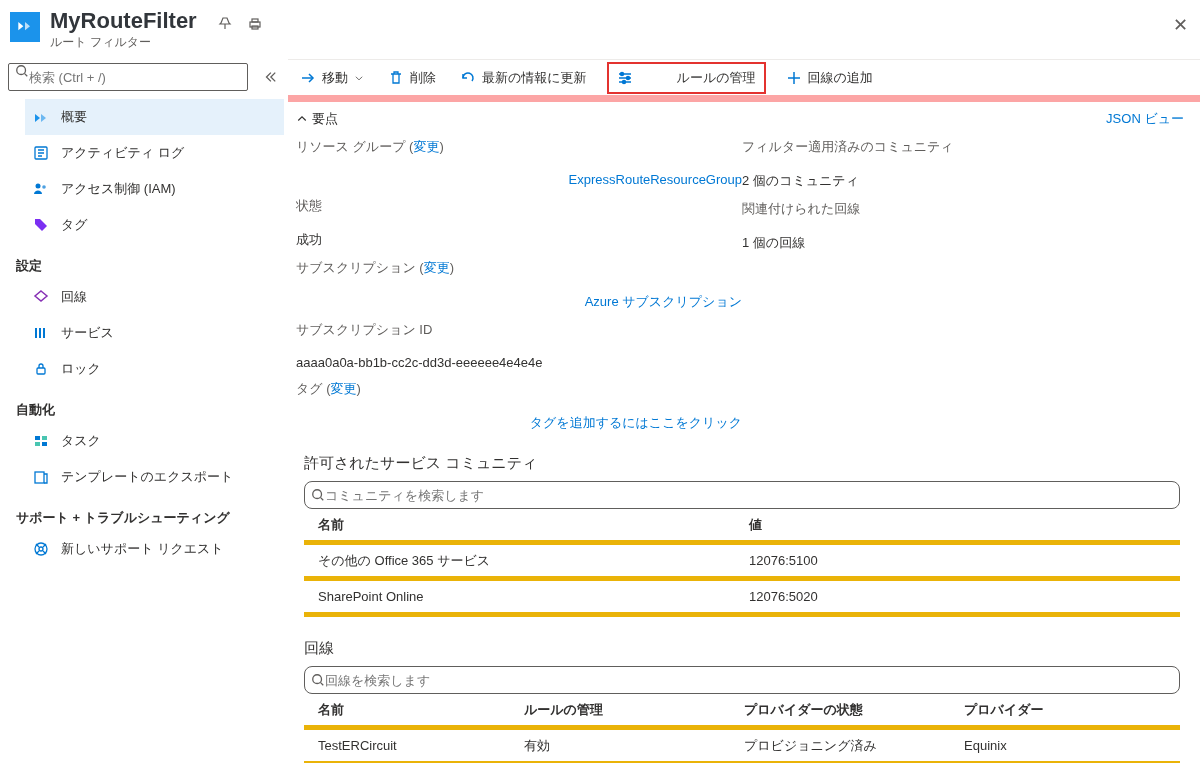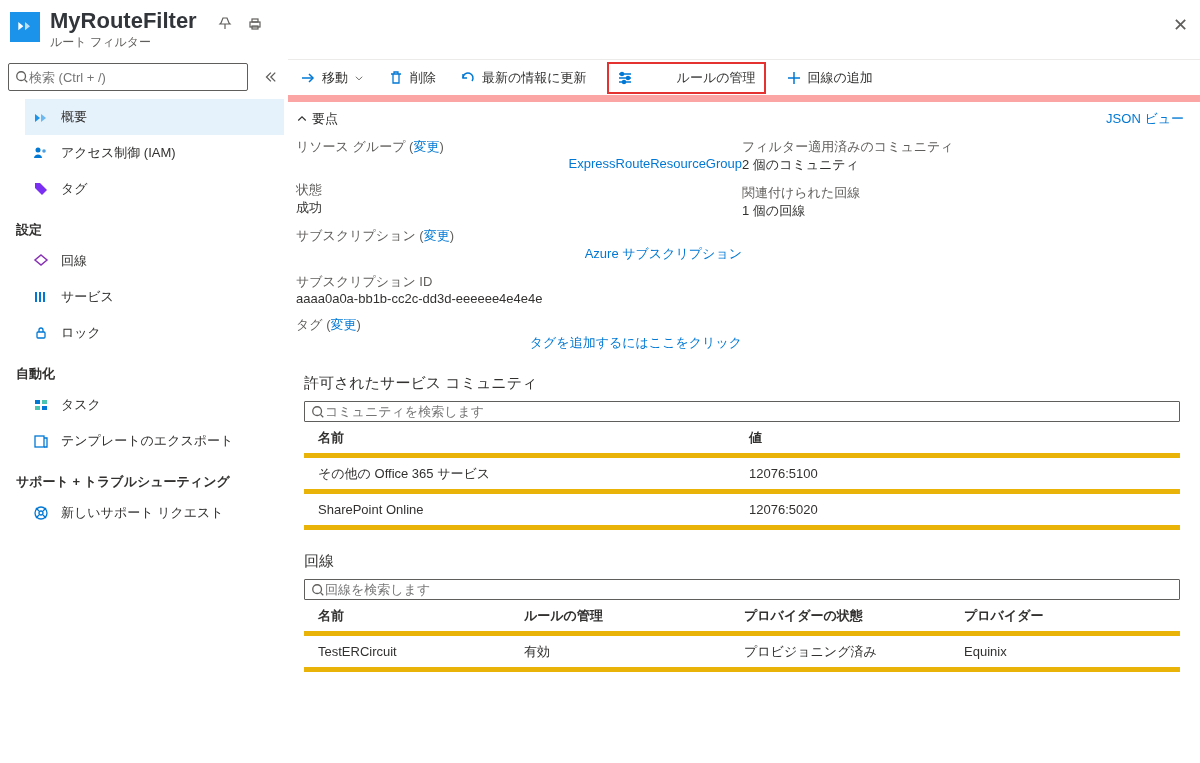--- a/index.html
+++ b/index.html
@@ -9,43 +9,43 @@
 .res-icon svg { width:20px; height:20px; }
 .title-area { flex:0 0 auto; }
 .title { font-size:22px; font-weight:600; color:#32363b; }
 .subtitle { font-size:12px; color:#605e5c; margin-top:0px; }
 .head-actions { display:flex; gap:14px; margin-left:20px; margin-top:8px; }
 .head-ico { width:16px; height:16px; color:#605e5c; cursor:pointer; }
 .close-btn { margin-left:auto; margin-top:6px; font-size:18px; color:#605e5c; cursor:pointer; }
 .body { display:flex; }
 .sidebar { width:288px; flex:0 0 288px; padding:0 4px 0 8px; }
 .search-row { display:flex; align-items:center; padding:4px 0 8px 0; }
-.search-box { flex:1; display:flex; align-items:center; border:1px solid #605e5c; border-radius:2px; height:28px; padding:0 6px; }
+.search-box { flex:1; display:flex; border:1px solid #605e5c; border-radius:2px; height:28px; padding:0 6px; }
 .search-box input { border:none; outline:none; flex:1; font-size:13px; color:#605e5c; }
 .collapse-btn { margin-left:8px; width:28px; height:28px; display:flex; align-items:center; justify-content:center; color:#605e5c; cursor:pointer; }
 .nav-item { display:flex; align-items:center; height:36px; padding:0 8px; cursor:pointer;margin-left:17px; }
 .nav-item .ico { width:16px; height:16px; margin-right:12px; display:flex; align-items:center; justify-content:center; }
 .nav-item.active { background:#e5f1fb; }
 .nav-group { font-size:13px; font-weight:600; color:#323130; padding:14px 8px 4px 8px; }
 .main { flex:1; border-top:1px solid #edebe9; padding:0 0 0 0; overflow:hidden; }
 .toolbar { display:flex; align-items:center; height:42px; border-bottom:7px solid #fca5a5; padding:0 8px; gap:16px; }
 .tbtn { display:flex; align-items:center; gap:6px; cursor:pointer; color:#323130; height:100%; padding:0 4px; }
 .tbtn .tico { width:16px; height:16px; color:#0078d4; display:flex; align-items:center; justify-content:center; }
 .tbtn.highlight { border:2px solid #e3322f; padding:2px 8px; height:32px;gap:44px; }
 .content { padding:8px 12px 0 8px; }
 .ess-row { display:flex; align-items:center; }
 .ess-toggle { display:flex; align-items:center; gap:4px; cursor:pointer; font-weight:400; }
 .json-link { margin-left:auto; color:#0078d4; cursor:pointer; font-size:13px; padding-right:4px; }
 .ess-grid { display:flex; margin-top:10px; }
 .ess-col { flex:1; display:flex; flex-direction:column; gap:10px; }
 .ess-label { color:#605e5c; font-size:13px; }
-.ess-val { color:#323130; font-size:13px; margin-top:0px; }
+.ess-val { color:#323130; font-size:13px; margin-top:16px; }
 .link { color:#0078d4; cursor:pointer;text-align:right; }
 .section-title { font-size:15px; font-weight:400; margin-top:22px; margin-bottom:8px; padding-left:8px; }
-.tbl-search { display:flex; align-items:center; border:1px solid #605e5c; border-radius:1px; height:21px; padding:0 6px; margin:0 8px; }
+.tbl-search { display:flex; align-items:center; border:1px solid #605e5c; border-radius:8px; height:28px; padding:0 6px; margin:0 8px; }
 .tbl-search input { border:none; outline:none; flex:1; font-size:13px; color:#605e5c; }
 .tbl { margin:0 8px; }
 .tbl-head,.tbl-row { display:flex; height:36px; align-items:center; border-bottom:5px solid #eab308; }
 .tbl-head { font-weight:600; }
 .c1 { flex:1; padding-left:14px; }
 .c2 { flex:1; }
 .cc1{flex:0 0 220px;padding-left:14px;} .cc2{flex:0 0 220px;} .cc3{flex:0 0 220px;} .cc4{flex:1;}
 svg { display:block; }
 </style>
 </head>
@@ -103,20 +103,29 @@
     <div class="nav-item active">
       <span class="ico">
           <svg viewBox="0 0 16 16">
             <g fill="#1b93eb">
               <path d="M2 5l5 4-5 4z"></path>
               <path d="M8 5l5 4-5 4z" opacity="0.6"></path>
             </g>
           </svg>
         </span>
       <span>概要</span>
+    </div>
+    <div class="nav-item">
+      <span class="ico">
+          <svg viewBox="0 0 16 16">
+            <rect x="2" y="2" width="12" height="12" rx="1" fill="none" stroke="#0078d4" stroke-width="1.3"></rect>
+            <path d="M5 5h6M5 8h6M5 11h4" stroke="#0078d4" stroke-width="1.3"></path>
+          </svg>
+        </span>
+      <span>アクティビティ ログ</span>
     </div>
     <div class="nav-item">
       <span class="ico">
           <svg viewBox="0 0 16 16" fill="#0078d4">
             <circle cx="5" cy="5" r="2.5"></circle>
             <path d="M1 13c0-2 2-3.5 4-3.5s4 1.5 4 3.5z"></path>
             <circle cx="11" cy="6" r="1.8" opacity="0.7"></circle>
           </svg>
         </span>
       <span>アクセス制御 (IAM)</span>

